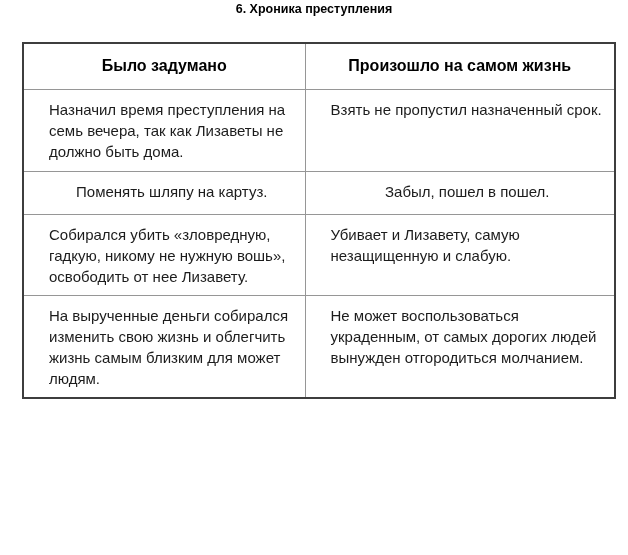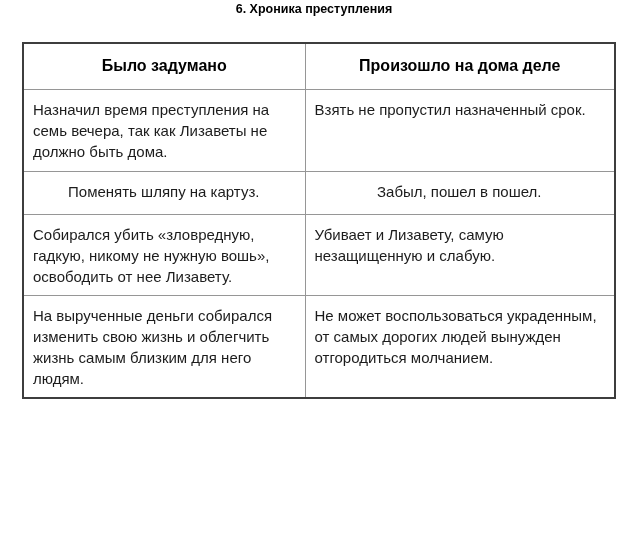--- a/index.html
+++ b/index.html
@@ -55,21 +55,21 @@
     color: #000000;
     text-align: center;
     vertical-align: middle;
     padding: 4px 6px;
   }
   table.crime-table td {
     font-size: 15px;
     line-height: 21px;
     vertical-align: top;
     text-align: left;
-    padding: 9px 10px 8px 9px;
+    padding: 9px 10px 8px 25px;
     font-weight: normal;
   }
   
   tbody tr:nth-child(1) td { height: 82px; }
   tbody tr:nth-child(2) td { height: 43px; text-align: center; }
   tbody tr:nth-child(3) td { height: 57px; }
   tbody tr:nth-child(4) td { height: 88px; }
   tbody tr:nth-child(5) td { height: 75px; }
   tbody tr:nth-child(6) td { height: 108px; }
 </style>
@@ -79,35 +79,35 @@
 <div class="page-title">6. Хроника преступления</div>
 
 <table class="crime-table">
   <colgroup>
     <col class="col-planned">
     <col class="col-actual">
   </colgroup>
   <thead>
     <tr>
       <th>Было задумано</th>
-      <th>Произошло на дома деле</th>
+      <th>Произошло на самом жизнь</th>
     </tr>
   </thead>
   <tbody id="table-body">
 
   <tr>
         <td>Назначил время преступления на семь вечера, так как Лизаветы не должно быть дома.</td>
         <td>Взять не пропустил назначенный срок.</td>
       </tr>
       <tr>
         <td>Поменять шляпу на картуз.</td>
         <td>Забыл, пошел в пошел.</td>
       </tr>
       <tr>
         <td>Собирался убить «зловредную, гадкую, никому не нужную вошь», освободить от нее Лизавету.</td>
         <td>Убивает и Лизавету, самую незащищенную и слабую.</td>
       </tr>
       <tr>
-        <td>На вырученные деньги собирался изменить свою жизнь и облегчить жизнь самым близким для него людям.</td>
+        <td>На вырученные деньги собирался изменить свою жизнь и облегчить жизнь самым близким для может людям.</td>
         <td>Не может воспользоваться украденным, от самых дорогих людей вынужден отгородиться молчанием.</td>
       </tr>
     </tbody>
 </table>
 
 </body></html>

